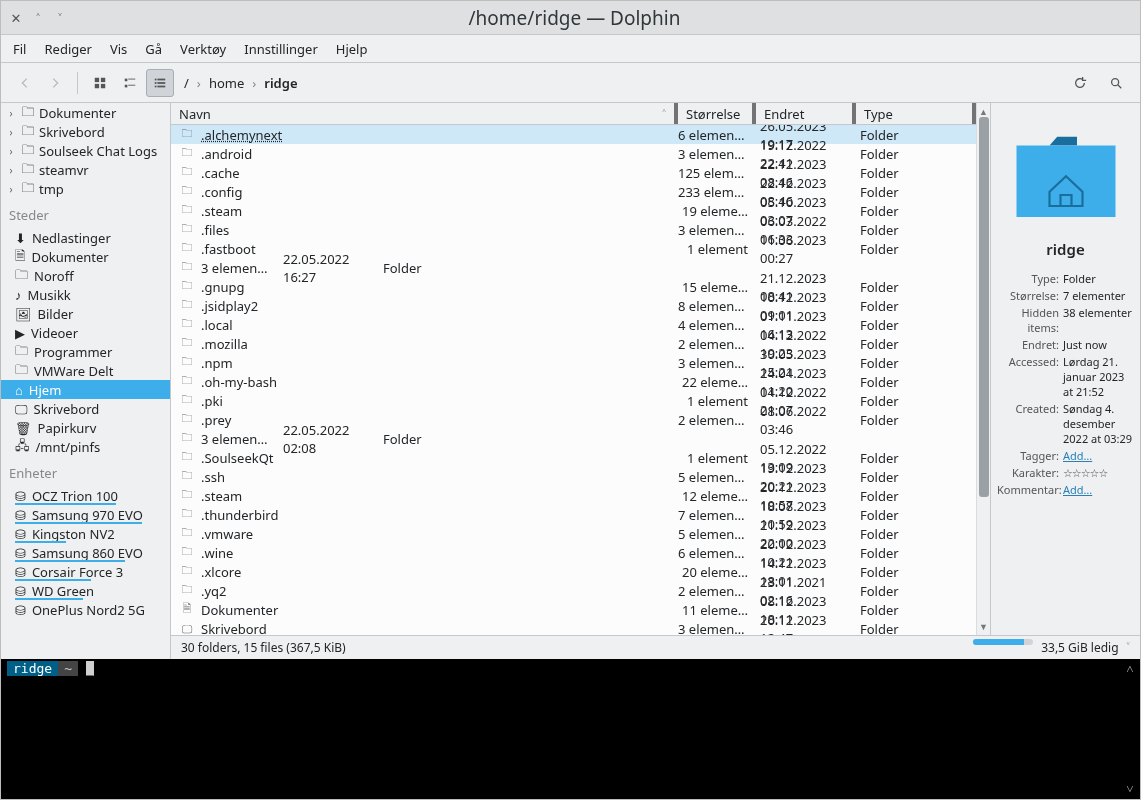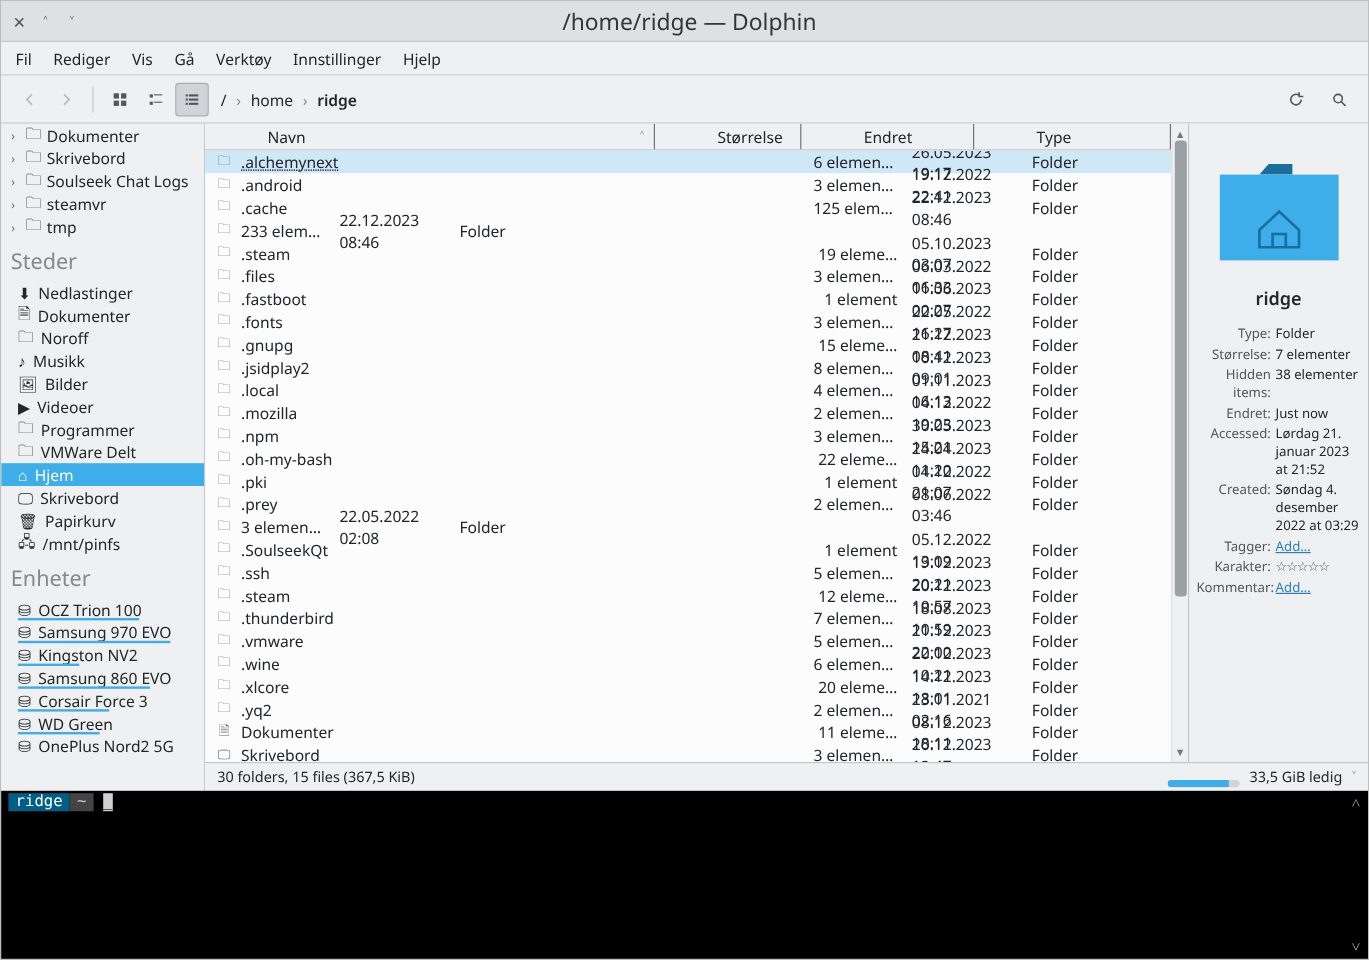--- a/index.html
+++ b/index.html
@@ -19,29 +19,29 @@
 .breadcrumb { display: flex; align-items: center; gap: 8px; margin-left: 8px; font-size: 13px; }
 .breadcrumb .crumb { cursor: pointer; }
 .breadcrumb .crumb.active { font-weight: 600; }
 .breadcrumb .sep { color: #888; }
 .toolbar-right { margin-left: auto; display: flex; gap: 8px; }
 .main { flex: 1; display: flex; overflow: hidden; }
 .sidebar { width: 170px; background: #eff0f1; border-right: 1px solid #c4c8cc; overflow-y: auto; font-size: 13px; }
 .tree-item { display: flex; align-items: center; height: 19px; padding: 0 4px 0 4px; cursor: pointer; gap: 4px; }
 .tree-item .expand { width: 12px; text-align: center; color: #666; font-size: 10px; }
 .tree-item .icon { width: 14px; text-align: center; }
-.places-header { padding: 4px 8px; color: #888; font-size: 18px; margin-top: 4px; }
+.places-header { padding: 4px 8px; color: #888; font-size: 13px; margin-top: 4px; }
 .place-item { display: flex; align-items: center; height: 19px; padding: 0 6px 0 14px; cursor: pointer; gap: 6px; position: relative; }
 .place-item.selected { background: #3daee9; color: #fff; }
 .place-item .indicator { position: absolute; bottom: 0; left: 14px; height: 2px; background: #3daee9; }
 .content { flex: 1; display: flex; flex-direction: column; background: #fcfcfc; overflow: hidden; }
 .filelist-wrap { flex: 1; display: flex; overflow: hidden; }
 .filelist { flex: 1; overflow-y: auto; }
 .columns-header { display: flex; height: 22px; background: #eff0f1; border-bottom: 1px solid #c4c8cc; font-size: 13px; position: sticky; top: 0; }
-.col { padding: 2px 8px; border-right: 1px solid #737373; display: flex; align-items: center; margin-left: 44px; }
+.col { padding: 2px 8px; border-right: 4px solid #737373; display: flex; align-items: center; }
 .col-name { flex: 1; }
 .col-size { width: 78px; justify-content: flex-start; }
 .col-mod { width: 100px; }
 .col-type { width: 120px; }
 .file-row { display: flex; height: 19px; align-items: center; font-size: 13px; padding-left: 8px; }
 .file-row.selected { background: #cfe8f7; }
 .file-row.selected .file-name { text-decoration: underline dotted; }
 .file-row .file-icon { width: 16px; text-align: center; color: #666; margin-right: 6px; font-size: 11px; }
 .file-row .file-name { flex: 1; overflow: hidden; text-overflow: ellipsis; white-space: nowrap; }
 .file-row .file-size { width: 78px; text-align: right; padding-right: 8px; overflow: hidden; text-overflow: ellipsis; white-space: nowrap; }
@@ -51,21 +51,21 @@
 .scroll-thumb { position: absolute; left: 2px; width: 10px; background: #9ba0a5; border-radius: 3px; }
 .info-panel { width: 150px; background: #eff0f1; border-left: 1px solid #c4c8cc; padding: 10px 6px; font-size: 12px; display: flex; flex-direction: column; align-items: center; }
 .info-icon { width: 110px; height: 100px; margin: 10px 0; }
 .info-title { font-size: 15px; font-weight: 600; margin: 6px 0 12px; }
 .info-row { display: flex; width: 100%; font-size: 11px; margin-bottom: 2px; }
 .info-label { width: 66px; text-align: right; color: #555; padding-right: 4px; }
 .info-value { flex: 1; text-align: left; word-wrap: break-word; }
 .info-value a { color: #2980b9; text-decoration: underline; cursor: pointer; }
 .stars { color: #555; letter-spacing: -1px; }
 .statusbar { height: 24px; border-top: 1px solid #c4c8cc; display: flex; align-items: center; padding: 0 10px; font-size: 12px; background: #eff0f1; }
-.statusbar .free { margin-left: auto; display: flex; align-items: flex-end; gap: 8px; }
+.statusbar .free { margin-left: auto; display: flex; align-items: flex-start; gap: 8px; }
 .free-bar { width: 60px; height: 6px; background: #d0d4d8; border-radius: 3px; position: relative; overflow: hidden; }
 .free-bar-fill { height: 100%; background: #3daee9; }
 .terminal { height: 140px; background: #000; color: #d0d0d0; font-family: "Hack", "Consolas", monospace; font-size: 13px; padding: 2px 6px; position: relative; }
 .terminal .prompt-user { background: #005f87; color: #fff; padding: 0 6px; }
 .terminal .prompt-sep { color: #005f87; background: #444; }
 .terminal .prompt-path { background: #444; color: #ccc; padding: 0 6px; }
 .terminal .prompt-end { color: #444; }
 .terminal .cursor { background: #d0d0d0; color: #000; }
 .terminal .term-chevron { position: absolute; right: 4px; width: 12px; text-align: center; color: #aaa; cursor: pointer; }
 svg.ico { width: 14px; height: 14px; }
@@ -306,20 +306,21 @@
               </div>
               <div class="file-row">
                 <span class="file-icon">🗀</span>
                 <span class="file-name">.cache</span>
                 <span class="file-size">125 eleme…</span>
                 <span class="file-mod">22.12.2023 08:46</span>
                 <span class="file-type">Folder</span>
               </div>
               <div class="file-row">
                 <span class="file-icon">🗀</span>
+                <span class="file-name">.config</span>
                 <span class="file-size">233 eleme…</span>
                 <span class="file-mod">22.12.2023 08:46</span>
                 <span class="file-type">Folder</span>
               </div>
               <div class="file-row">
                 <span class="file-icon">🗀</span>
                 <span class="file-name">.steam</span>
                 <span class="file-size">19 eleme…</span>
                 <span class="file-mod">05.10.2023 03:07</span>
                 <span class="file-type">Folder</span>
@@ -333,21 +334,20 @@
               </div>
               <div class="file-row">
                 <span class="file-icon">🗀</span>
                 <span class="file-name">.fastboot</span>
                 <span class="file-size">1 element</span>
                 <span class="file-mod">11.06.2023 00:27</span>
                 <span class="file-type">Folder</span>
               </div>
               <div class="file-row">
                 <span class="file-icon">🗀</span>
-                <span class="file-name">.fonts</span>
                 <span class="file-size">3 elementer</span>
                 <span class="file-mod">22.05.2022 16:27</span>
                 <span class="file-type">Folder</span>
               </div>
               <div class="file-row">
                 <span class="file-icon">🗀</span>
                 <span class="file-name">.gnupg</span>
                 <span class="file-size">15 eleme…</span>
                 <span class="file-mod">21.12.2023 08:41</span>
                 <span class="file-type">Folder</span>

